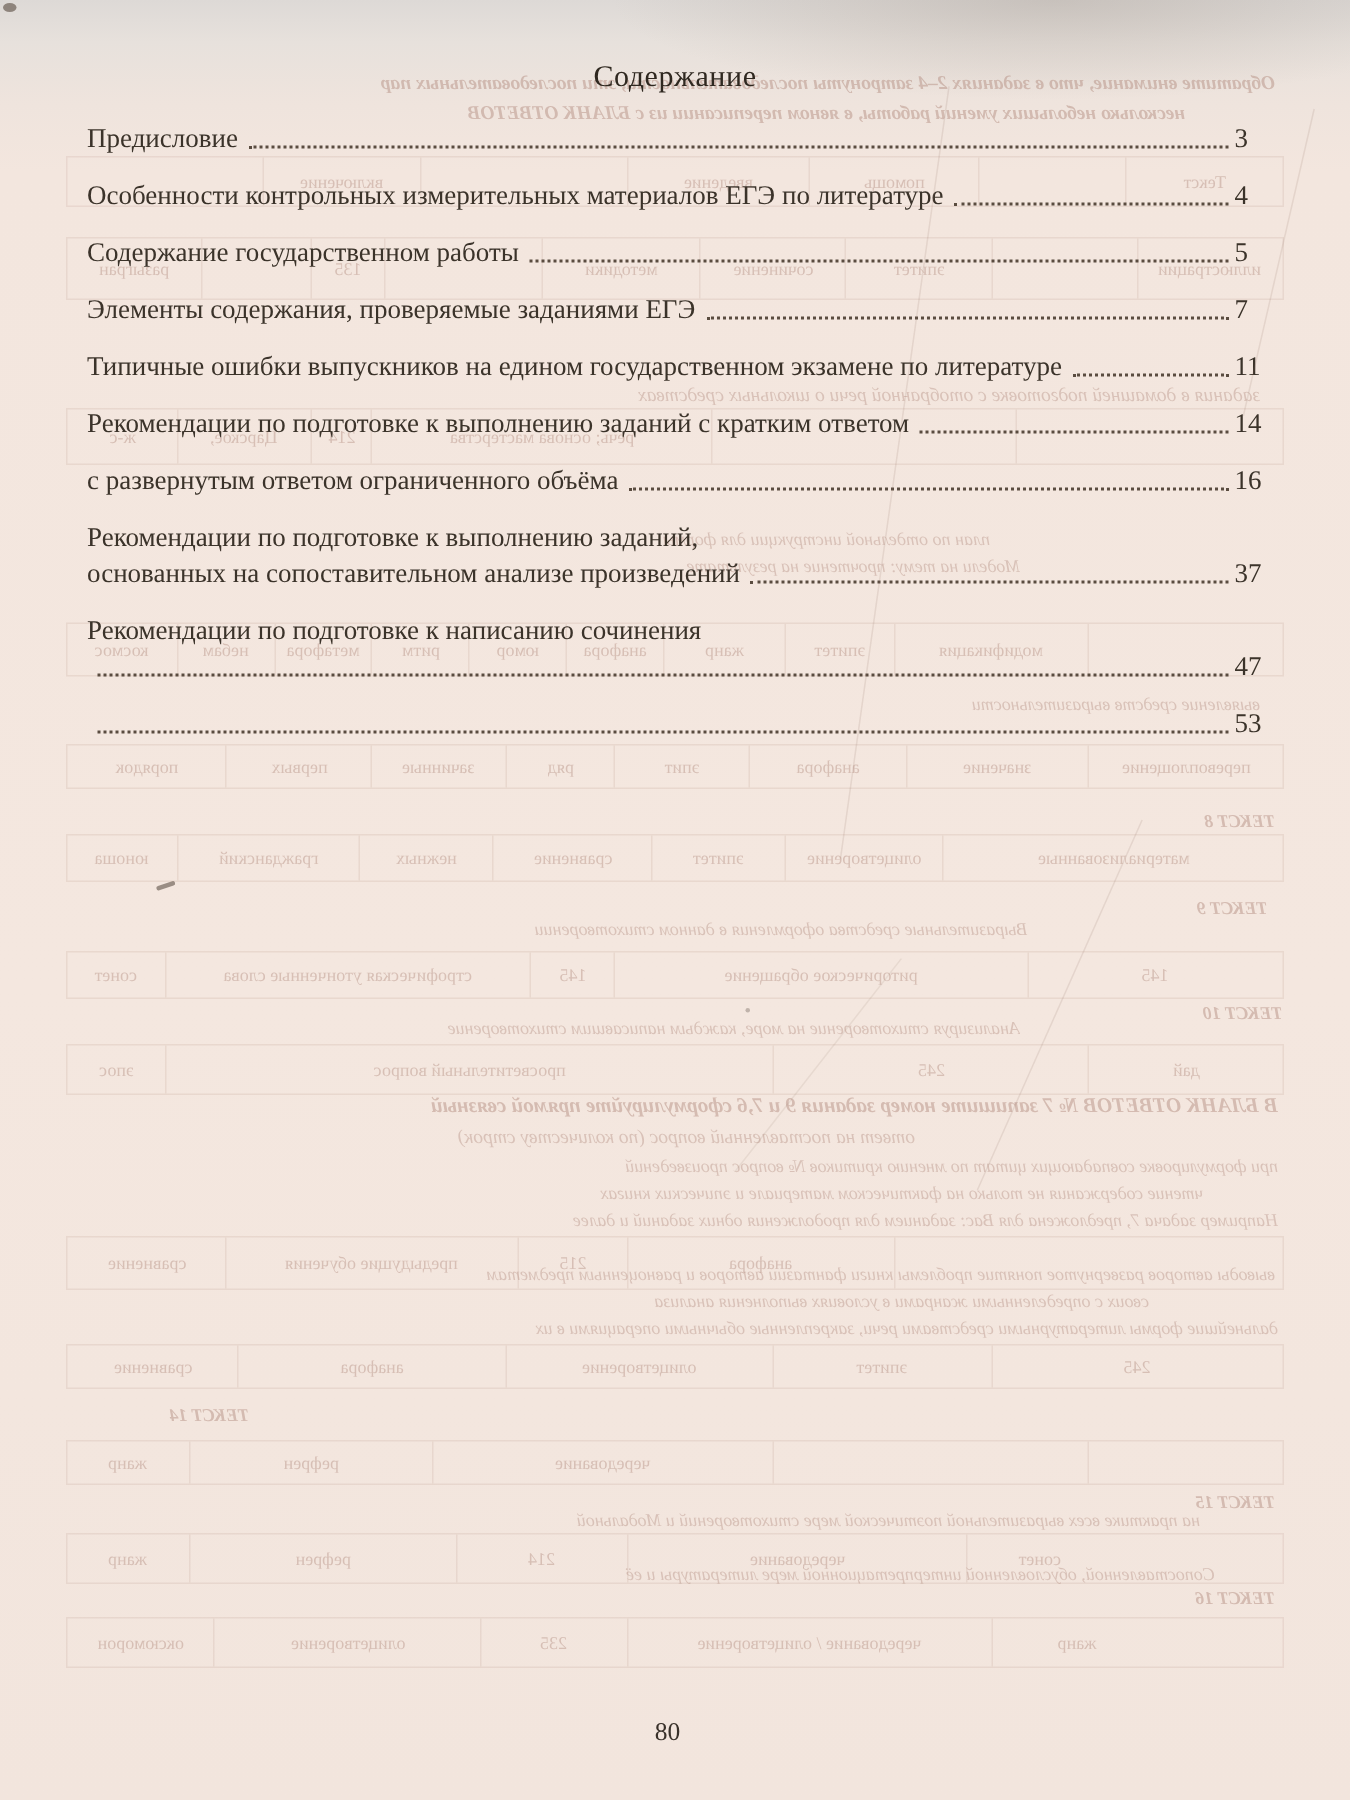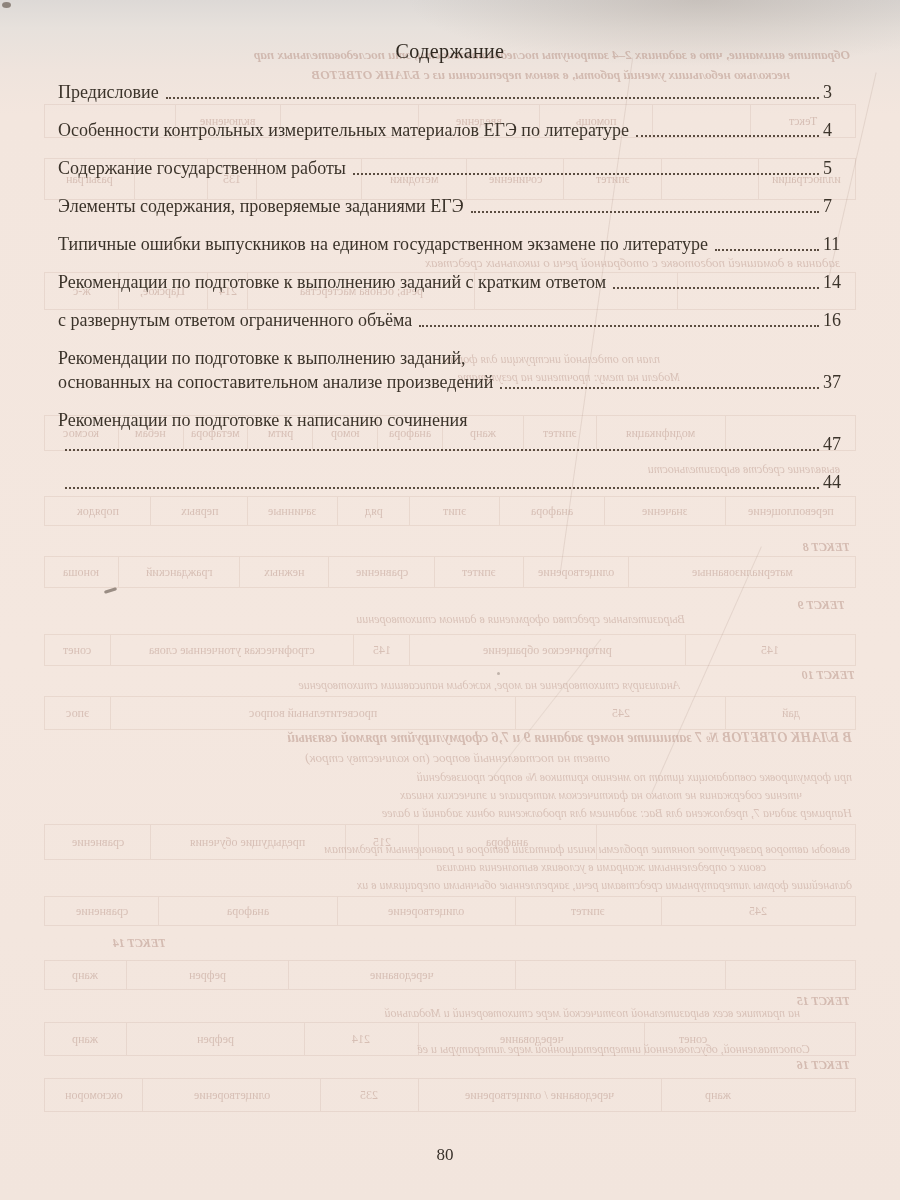--- a/index.html
+++ b/index.html
@@ -426,21 +426,21 @@
           <span class="toc-text">Рекомендации по подготовке к написанию сочинения</span>
         </div>
         <div class="toc-line">
           <span class="dots"></span>
           <span class="pagenum">47</span>
         </div>
       </div>
       <div class="toc-entry">
         <div class="toc-line">
           <span class="dots"></span>
-          <span class="pagenum">44</span>
+          <span class="pagenum">53</span>
         </div>
       </div>
     </div>
 
   <div class="folio">80</div>
 
   <div class="speck s1"></div>
   <div class="speck s2"></div>
   <div class="speck s3"></div>
   <div class="crease c1"></div>

